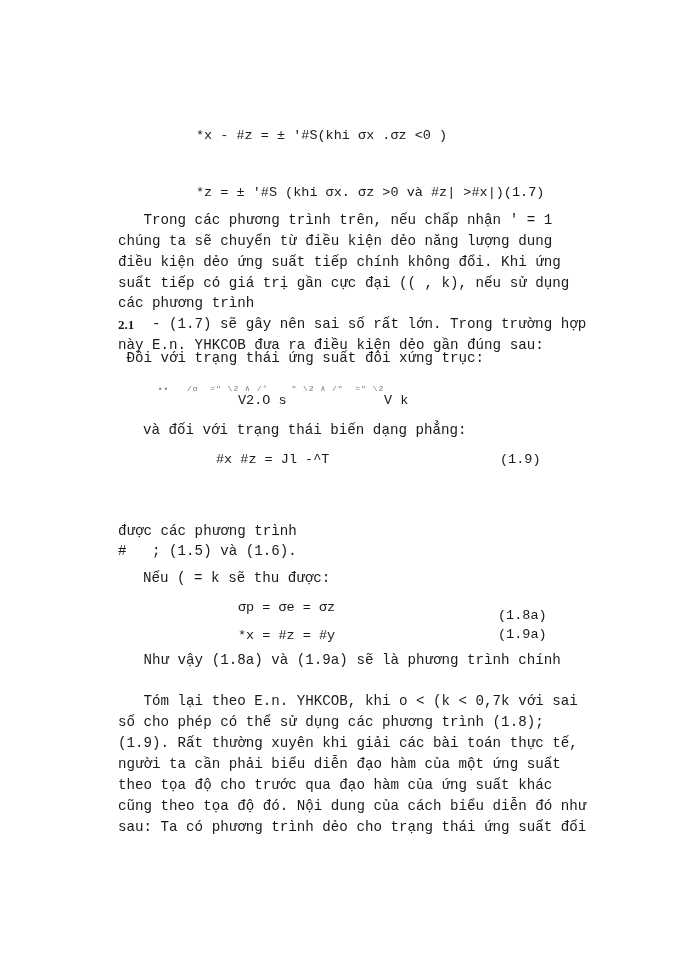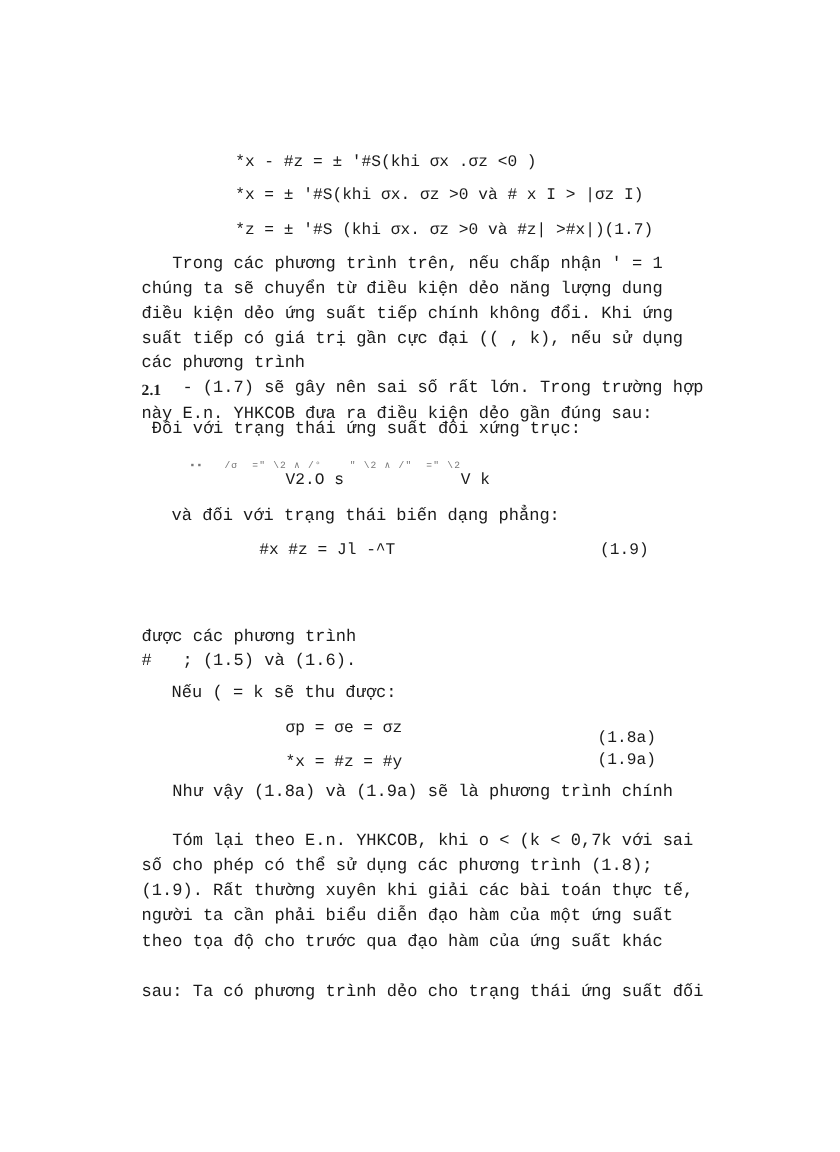--- a/index.html
+++ b/index.html
@@ -16,21 +16,20 @@
     .eq { font-size: 13.5px; }
     .bold { font-family: "Liberation Serif", serif; font-weight: bold; font-size: 13px; }
     .faint { color: #777; font-size: 8px; letter-spacing: 1px; }
     .num { position: absolute; font-family: "Liberation Mono", monospace; font-size: 13.5px; white-space: pre; }
   </style>
 </head>
 <body>
 
 <div class="page">
   <div class="ln eq" style="left:196px;top:127px;">*x - #z = ± '#S(khi σx .σz &lt;0 )</div>
-  <div class="ln eq" style="left:196px;top:155px;">*x = ± '#S(khi σx. σz &gt;0 và # x I &gt; |σz I)</div>
   <div class="ln eq" style="left:196px;top:184px;">*z = ± '#S (khi σx. σz &gt;0 và #z| &gt;#x|)(1.7)</div>
 
   <div class="ln" style="left:118px;top:211px;">   Trong các phương trình trên, nếu chấp nhận ' = 1</div>
   <div class="ln" style="left:118px;top:232px;">chúng ta sẽ chuyển từ điều kiện dẻo năng lượng dung</div>
   <div class="ln" style="left:118px;top:253px;">điều kiện dẻo ứng suất tiếp chính không đổi. Khi ứng</div>
   <div class="ln" style="left:118px;top:274px;">suất tiếp có giá trị gần cực đại (( , k), nếu sử dụng</div>
   <div class="ln" style="left:118px;top:294px;">các phương trình</div>
 
   <div class="ln bold" style="left:118px;top:316px;">2.1</div>
   <div class="ln" style="left:152px;top:315px;">- (1.7) sẽ gây nên sai số rất lớn. Trong trường hợp</div>
@@ -54,14 +53,15 @@
   <div class="num" style="left:498px;top:608px;">(1.8a)</div>
   <div class="ln eq" style="left:238px;top:627px;">*x = #z = #y</div>
   <div class="num" style="left:498px;top:627px;">(1.9a)</div>
 
   <div class="ln" style="left:118px;top:651px;">   Như vậy (1.8a) và (1.9a) sẽ là phương trình chính</div>
   <div class="ln" style="left:118px;top:692px;">   Tóm lại theo E.n. YHKCOB, khi o &lt; (k &lt; 0,7k với sai</div>
   <div class="ln" style="left:118px;top:713px;">số cho phép có thể sử dụng các phương trình (1.8);</div>
   <div class="ln" style="left:118px;top:734px;">(1.9). Rất thường xuyên khi giải các bài toán thực tế,</div>
   <div class="ln" style="left:118px;top:755px;">người ta cần phải biểu diễn đạo hàm của một ứng suất</div>
   <div class="ln" style="left:118px;top:776px;">theo tọa độ cho trước qua đạo hàm của ứng suất khác</div>
+  <div class="ln" style="left:118px;top:797px;">cũng theo tọa độ đó. Nội dung của cách biểu diễn đó như</div>
   <div class="ln" style="left:118px;top:818px;">sau: Ta có phương trình dẻo cho trạng thái ứng suất đối</div>
 </div>
 
 </body></html>

